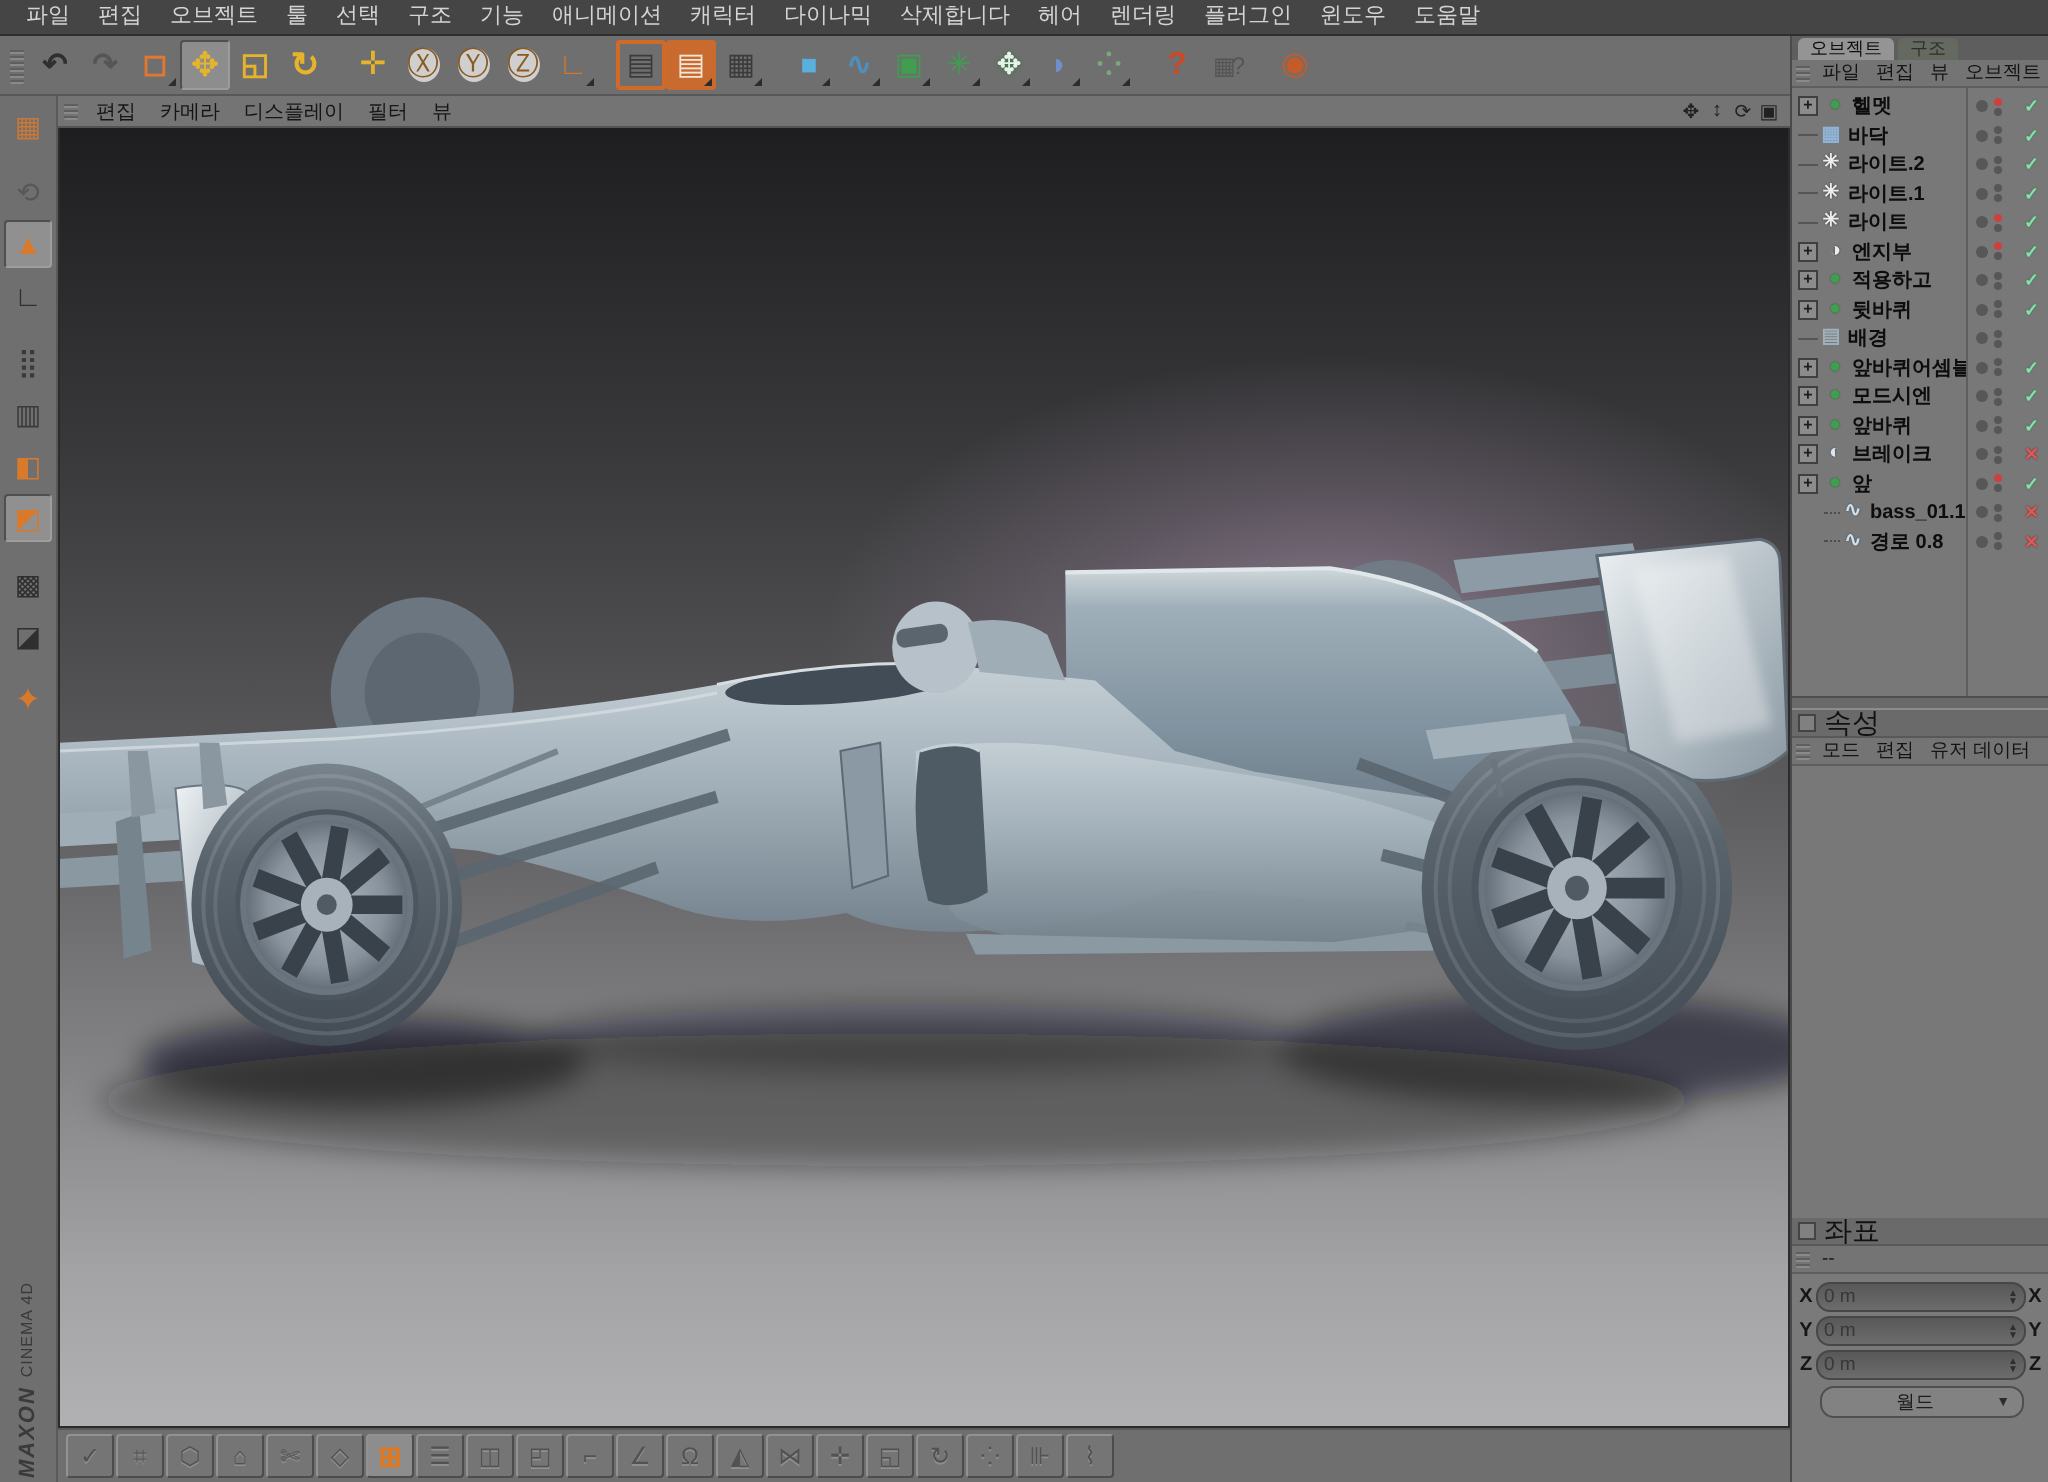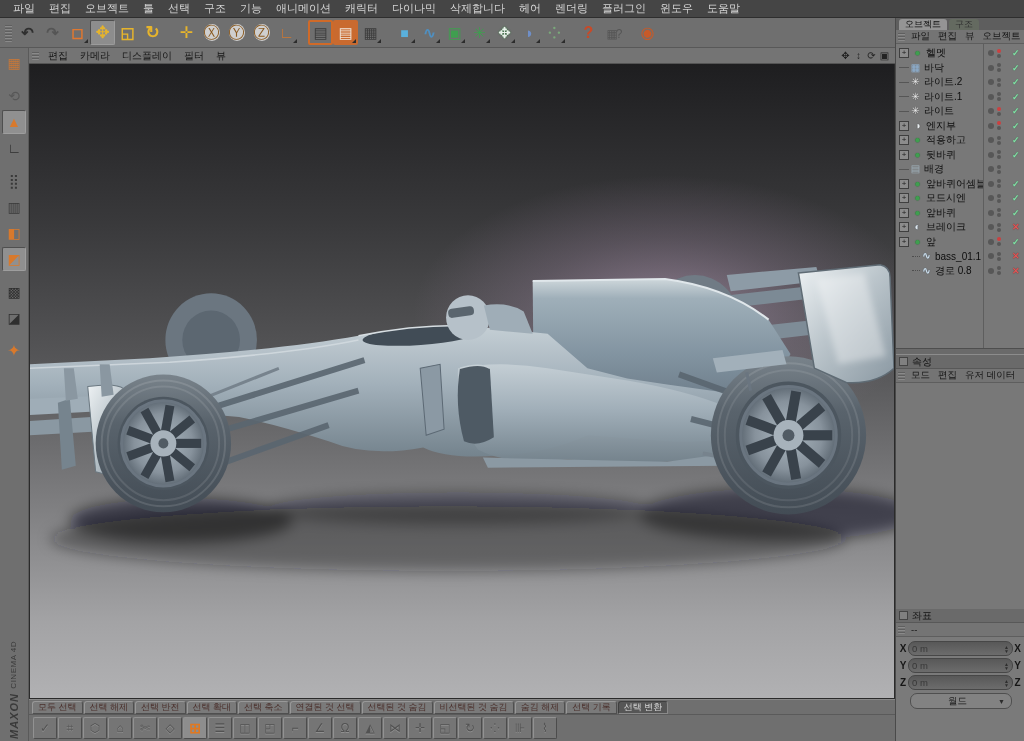--- a/index.html
+++ b/index.html
@@ -113,21 +113,21 @@
   .rp-tab{font-size:9px;padding:0 6px;line-height:11px;border-radius:3px 3px 0 0;cursor:default;
     background:#646a60;color:#2e2e2e;margin-right:2px;white-space:nowrap;}
   .rp-tab.active{background:#949494;color:#0e0e0e;}
   .rp-menu{height:13px;flex:0 0 13px;background:#747474;border-bottom:1px solid #5e5e5e;
     display:flex;align-items:center;}
   .rp-menu .handle{height:9px;margin:0 2px;}
   .rp-menu-item{font-size:9.5px;color:#141414;padding:0 4px;white-space:nowrap;cursor:default;}
   .obj-list{height:302px;flex:0 0 302px;background:#787878;overflow:hidden;position:relative;padding-top:2px;}
   .obj-list::after{content:"";position:absolute;top:0;bottom:0;right:40px;width:1px;background:#5e5e5e;}
   .obj-row{height:14.5px;display:flex;align-items:center;font-size:10px;color:#0d0d0d;
-    padding-left:3px;position:relative;cursor:default;}
+    padding-left:3px;position:relative;cursor:default;font-weight:bold;}
   .obj-row .expander{width:8px;height:8px;flex:0 0 8px;margin-right:2px;border:1px solid #3f3f3f;
     background:#8c8c8c;display:none;align-items:center;justify-content:center;
     font-size:8px;line-height:6px;color:#1c1c1c;}
   .obj-row.exp .expander{display:flex;}
   .obj-row.exp .expander::before{content:"+";}
   .obj-row:not(.exp) .tree-stub{width:10px;flex:0 0 10px;border-top:1px solid #565656;margin-right:0;}
   .obj-row.child{padding-left:16px;}
   .obj-row.child .tree-stub{width:8px;flex:0 0 8px;border-top:1px dotted #4e4e4e;}
   .obj-icon{width:13px;flex:0 0 13px;text-align:center;font-size:10px;line-height:1;margin-right:2px;}
   .obj-icon[data-name="hypernurbs-icon"]::before{content:"●";color:#3f9e4f;text-shadow:0 0 1px #1e5e28;}
@@ -142,21 +142,21 @@
   .dots{width:24px;flex:0 0 24px;display:flex;align-items:center;justify-content:flex-start;gap:3px;padding-left:4px;}
   .d1{width:6px;height:6px;border-radius:50%;background:#575757;}
   .dpair{display:flex;flex-direction:column;gap:1px;}
   .d2{width:4px;height:4px;border-radius:50%;background:#575757;}
   .obj-row.red .d2.top{background:#cc4040;}
   .mark{width:12px;flex:0 0 12px;font-size:9px;font-weight:bold;text-align:left;}
   .obj-row.check .mark::before{content:"✓";color:#86e0a8;text-shadow:0 0 1px #2a6a40;}
   .obj-row.xmark .mark::before{content:"✕";color:#e05858;text-shadow:0 0 1px #5e1e1e;}
   .groove{height:5px;flex:0 0 5px;background:#6a6a6a;border-top:1px solid #4e4e4e;border-bottom:1px solid #8c8c8c;}
   .rp-title{height:13px;flex:0 0 13px;background:#6a6a6a;display:flex;align-items:center;
-    font-size:10px;color:#111;border-bottom:1px solid #585858;}
+    font-size:14px;color:#111;border-bottom:1px solid #585858;}
   .rp-title .sq{width:7px;height:7px;border:1px solid #444;background:#808080;margin:0 4px 0 3px;}
   .rp-empty{flex:1;background:#787878;}
   .coord-body{flex:0 0 100px;background:#7a7a7a;padding:4px 2px 0 2px;}
   .coord-row{display:flex;align-items:center;height:15px;margin-bottom:2px;}
   .coord-label{width:10px;font-size:10px;font-weight:bold;color:#161616;text-align:center;}
   .coord-field{flex:1;height:13px;background:linear-gradient(#585858,#6c6c6c);
     border:1px solid #474747;border-radius:7px;display:flex;align-items:center;
     font-size:9.5px;color:#383838;padding:0 3px;position:relative;cursor:text;}
   .coord-field .cval{flex:1;}
   .spinner{display:flex;flex-direction:column;font-size:5px;color:#2e2e2e;line-height:4px;margin-left:2px;}
@@ -497,34 +497,20 @@
                 <circle cx="762" cy="366" r="6" fill="#515b64"></circle>
               </g>
 
               <path d="M686,290 L756,282 L760,296 L690,304 Z" fill="#a2b0ba"></path>
               <line x1="720" y1="304" x2="724" y2="322" stroke="#6a7580" stroke-width="3"></line>
               <path d="M772,206 L854,198 Q864,200 864,210 L868,300 Q850,316 820,314 L788,300 Z" fill="url(#plateG)" stroke="#5f6b74" stroke-width="1.5"></path>
               <path d="M790,212 L838,206 L860,288 L812,296 Z" fill="rgba(255,255,255,.35)" filter="url(#b3)"></path>
             </svg>
           </div>
 
-          <div class="sel-tabs" data-name="selection-tab-bar">
-
-          <span class="stab" data-name="selection-tab">모두 선택</span>
-              <span class="stab" data-name="selection-tab">선택 해제</span>
-              <span class="stab" data-name="selection-tab">선택 반전</span>
-              <span class="stab" data-name="selection-tab">선택 확대</span>
-              <span class="stab" data-name="selection-tab">선택 축소</span>
-              <span class="stab" data-name="selection-tab">연결된 것 선택</span>
-              <span class="stab" data-name="selection-tab">선택된 것 숨김</span>
-              <span class="stab" data-name="selection-tab">비선택된 것 숨김</span>
-              <span class="stab" data-name="selection-tab">숨김 해제</span>
-              <span class="stab" data-name="selection-tab">선택 기록</span>
-              <span class="stab active" data-name="selection-tab">선택 변환</span>
-            </div>
 
           <div class="bottom-toolbar" data-name="modeling-toolbar">
 
           <button class="bbtn" data-name="modeling-tool-button">
               <span class="bicon" data-name="modeling-tool-1-icon">✓</span>
             </button>
               <button class="bbtn" data-name="modeling-tool-button">
               <span class="bicon" data-name="modeling-tool-2-icon">⌗</span>
             </button>
               <button class="bbtn" data-name="modeling-tool-button">

